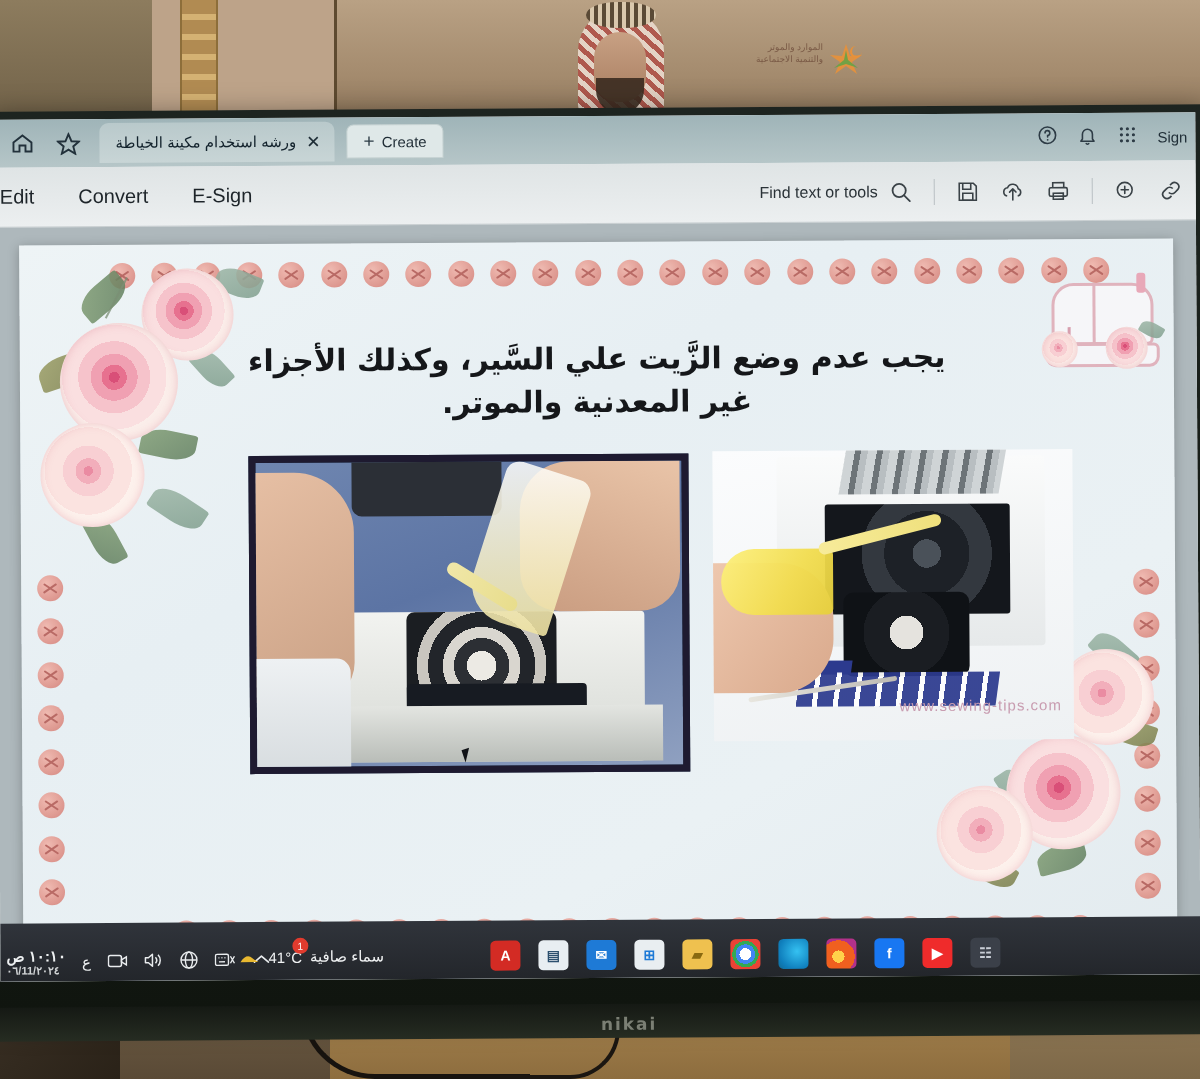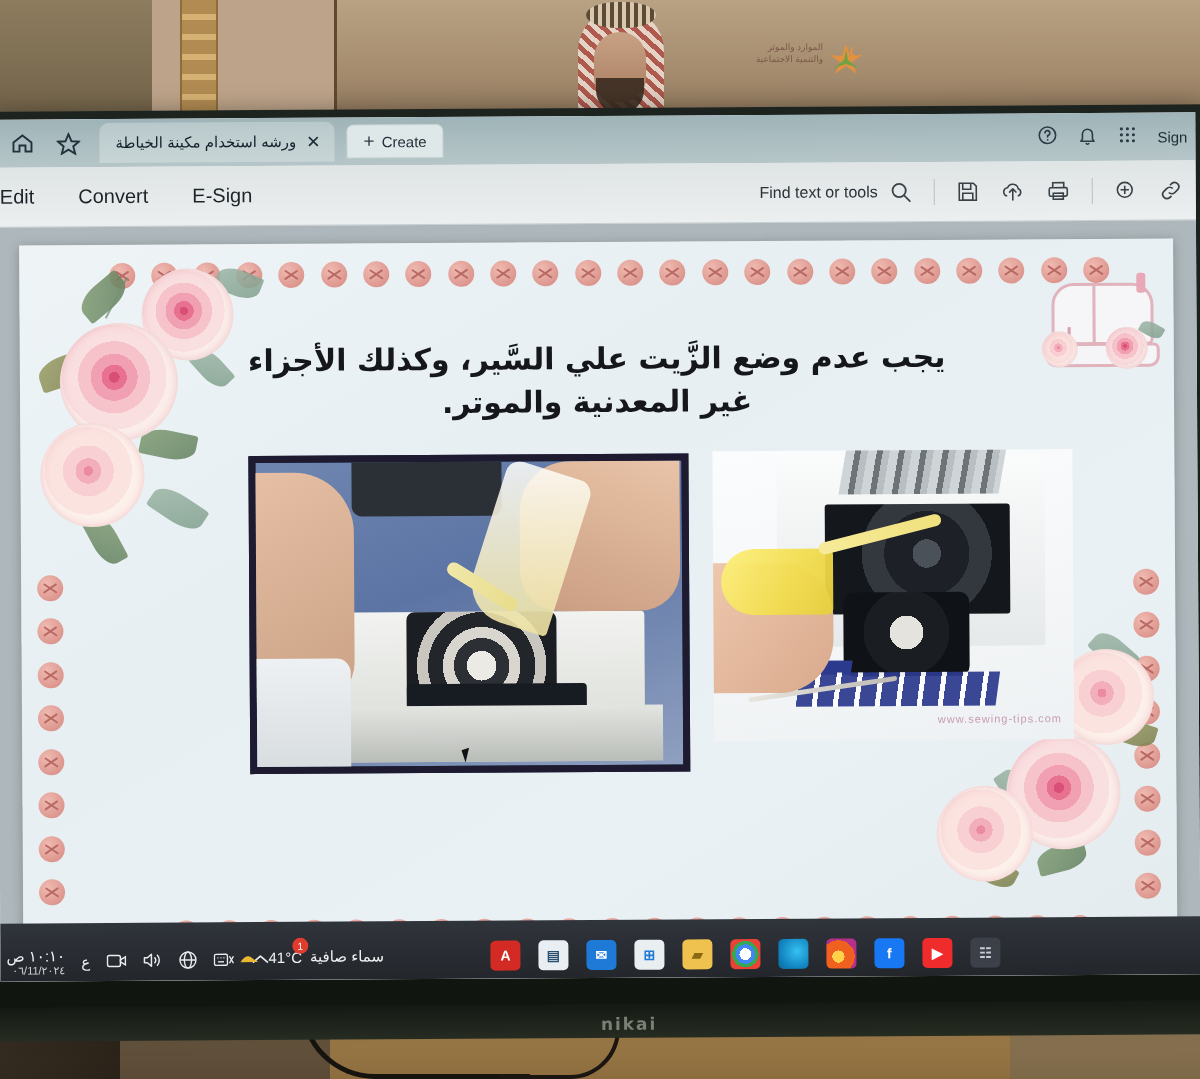--- a/index.html
+++ b/index.html
@@ -198,30 +198,30 @@
   .pr-nozzle { position:absolute; left:104px; top:78px; width:126px; height:12px;
       background:linear-gradient(90deg,#f7eb9a,#efe07c); border-radius:6px; transform:rotate(-14deg); }
   .pr-ruler { position:absolute; left:84px; top:222px; width:200px; height:34px;
       background:repeating-linear-gradient(90deg,#2c3a8e 0 16px,#fefefe 16px 21px);
       transform:skewX(-8deg); opacity:.93; }
   .pr-rulerlabel { position:absolute; left:84px; top:210px; width:54px; height:14px; background:#2c3a8e; transform:skewX(-8deg);}
   .pr-needle { position:absolute; left:34px; top:236px; width:150px; height:5px;
       background:linear-gradient(90deg,#e8e6df,#bdbab3); transform:rotate(-8deg); border-radius:3px; }
   .addoil { position:absolute; right:8px; bottom:38px; font-size:38px; color:#c83b72;
       font-family:"DejaVu Sans", sans-serif; letter-spacing:-1px; }
-  .addoil-sub { position:absolute; right:12px; bottom:15px; font-size:11px; color:#c89cb0; letter-spacing:1px; }
+  .addoil-sub { position:absolute; right:12px; bottom:26px; font-size:15px; color:#c89cb0; letter-spacing:1px; }
 
   
   .taskbar { position:absolute; left:0; bottom:0; width:100%; height:58px;
       background:linear-gradient(180deg,#30343b,#23262b); display:flex; align-items:center; }
   .tb-apps { position:absolute; left:490px; bottom:8px; display:flex; align-items:center; gap:18px; }
   .tb-ico { width:30px; height:30px; border-radius:5px; display:flex; align-items:center;
       justify-content:center; font-size:14px; color:#fff; font-weight:bold; }
   .tb-tray { position:absolute; left:6px; bottom:4px; display:flex; align-items:center; gap:16px; color:#e9ecee; }
-  .tb-time { font-size:15px; color:#eef1f2; direction:rtl; line-height:1.15; text-align:right; }
+  .tb-time { font-size:15px; color:#eef1f2; direction:rtl; line-height:1.15; text-align:left;font-weight:bold; }
   .tb-weather { position:absolute; left:238px; bottom:14px; display:flex; align-items:center; gap:8px;
       color:#f0f2f3; font-size:15px; direction:rtl; }
   .wbadge { width:16px; height:16px; border-radius:50%; background:#e13b2e; color:#fff; font-size:10px;
       display:flex; align-items:center; justify-content:center; position:absolute; left:54px; top:-10px; }
   .lang { font-size:15px; color:#eceff0; }
 </style>
 </head>
 <body>
 
 <div id="room">

